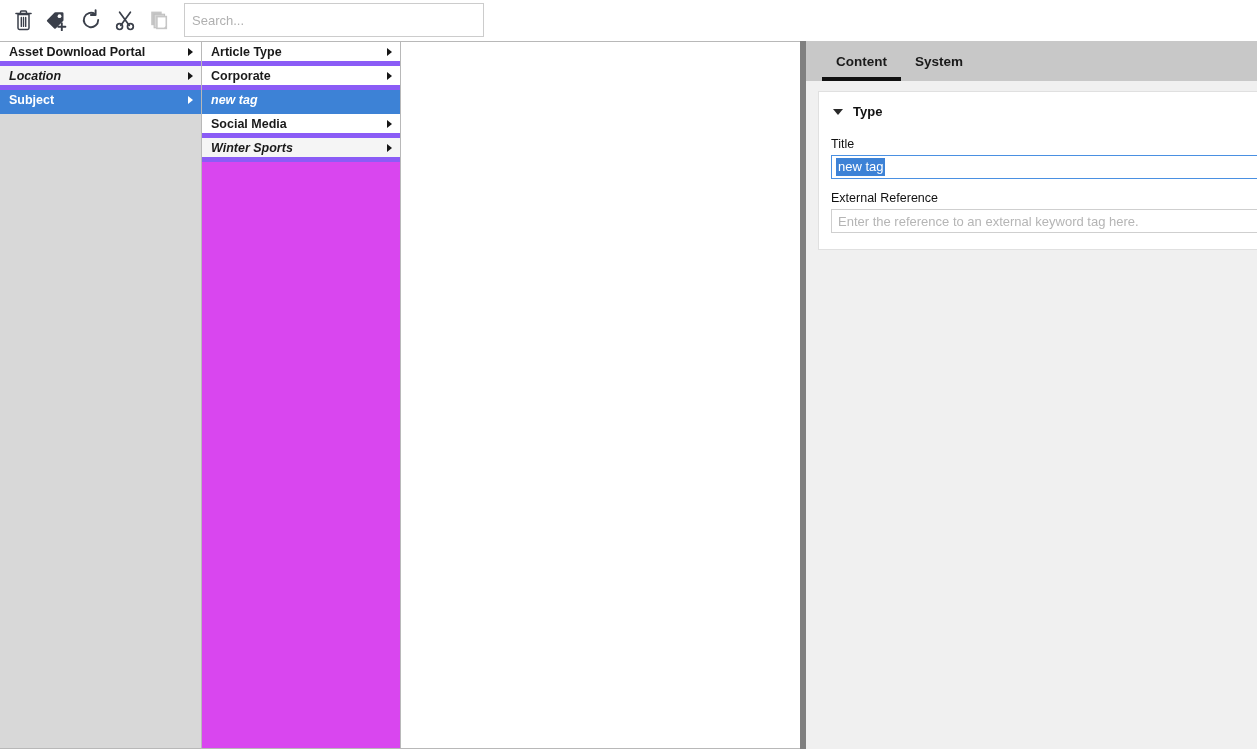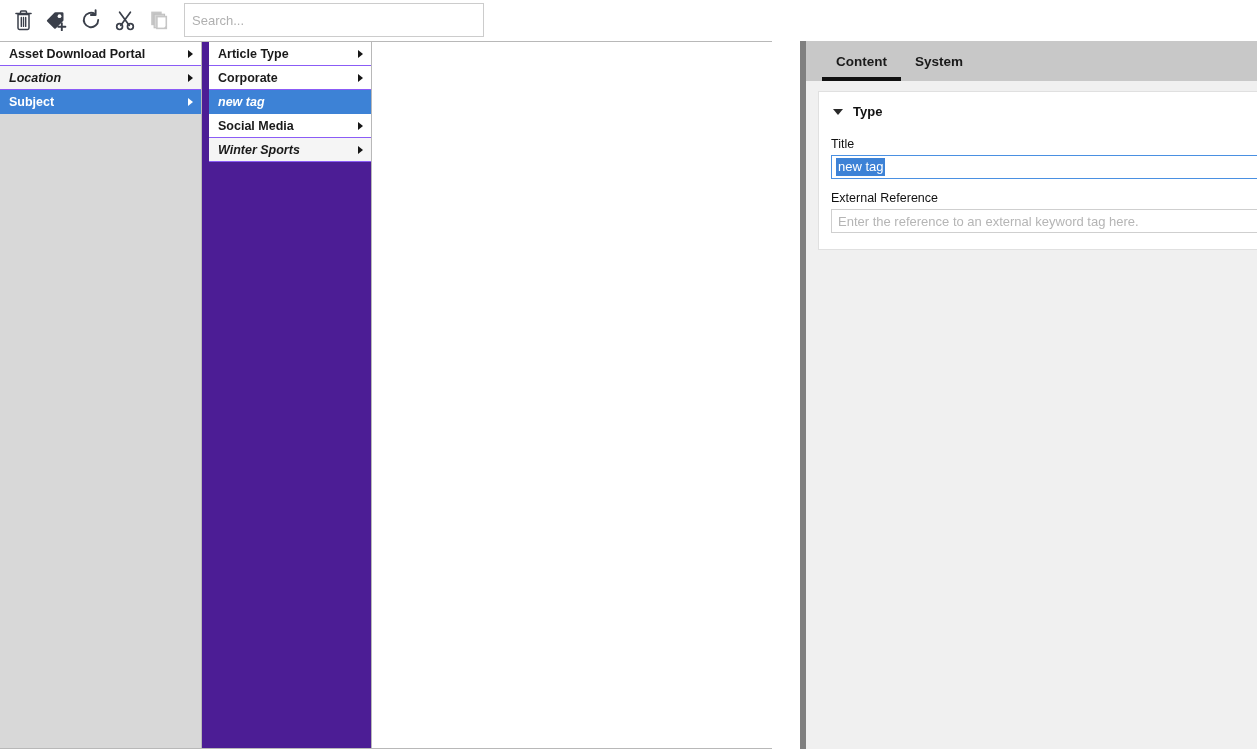--- a/index.html
+++ b/index.html
@@ -51,32 +51,32 @@
   }
   .col {
     height: 100%;
     border-right: 1px solid #b8b8b8;
     border-top: 1px solid #b8b8b8;
     border-bottom: 1px solid #b8b8b8;
     overflow: hidden;
     position: relative;
   }
   #col-1 { width: 202px; background: #d8d8d8; }
-  #col-2 { width: 170px; background: #4c1d95; padding-left: 7px; }
+  #col-2 { width: 199px; background: #d946ef; }
   #col-3 { width: 400px; background: #ffffff; border-right: none; }
 
   .col-row {
     height: 24px;
     display: flex; align-items: center;
     padding: 0 6px 0 9px;
     font-size: 12.5px;
     font-weight: bold;
     color: #1a1a1a;
     background: #ffffff;
-    border-bottom: 1px solid #8b5cf6;
+    border-bottom: 5px solid #8b5cf6;
     cursor: default;
     user-select: none;
     white-space: nowrap;
   }
   .col-row.alt { background: #f5f5f5; font-style: italic; }
   .col-row.selected {
     background: #3d82d6;
     color: #ffffff;
     border-bottom-color: #3d82d6;
   }

